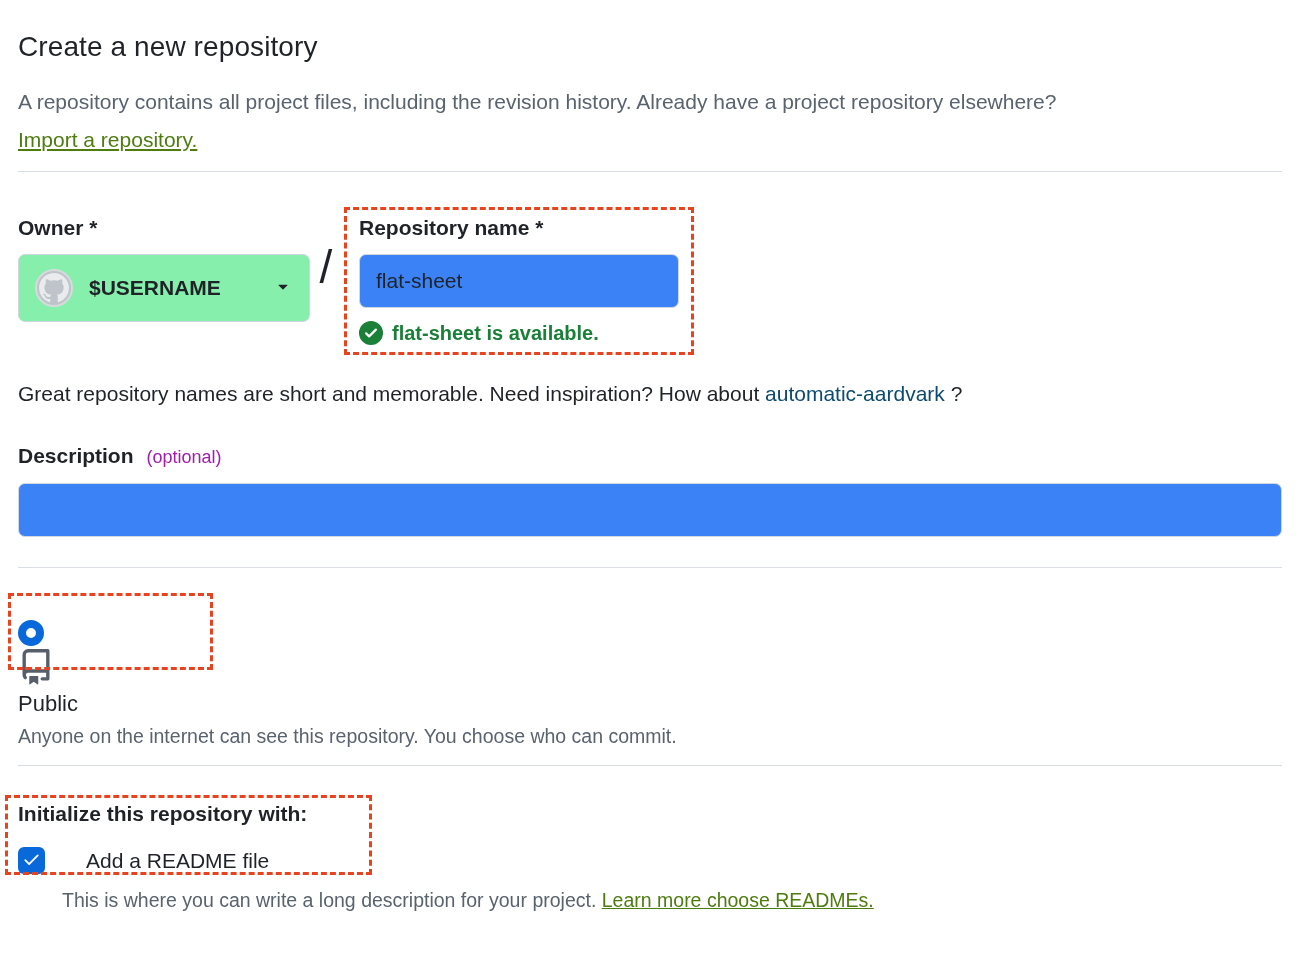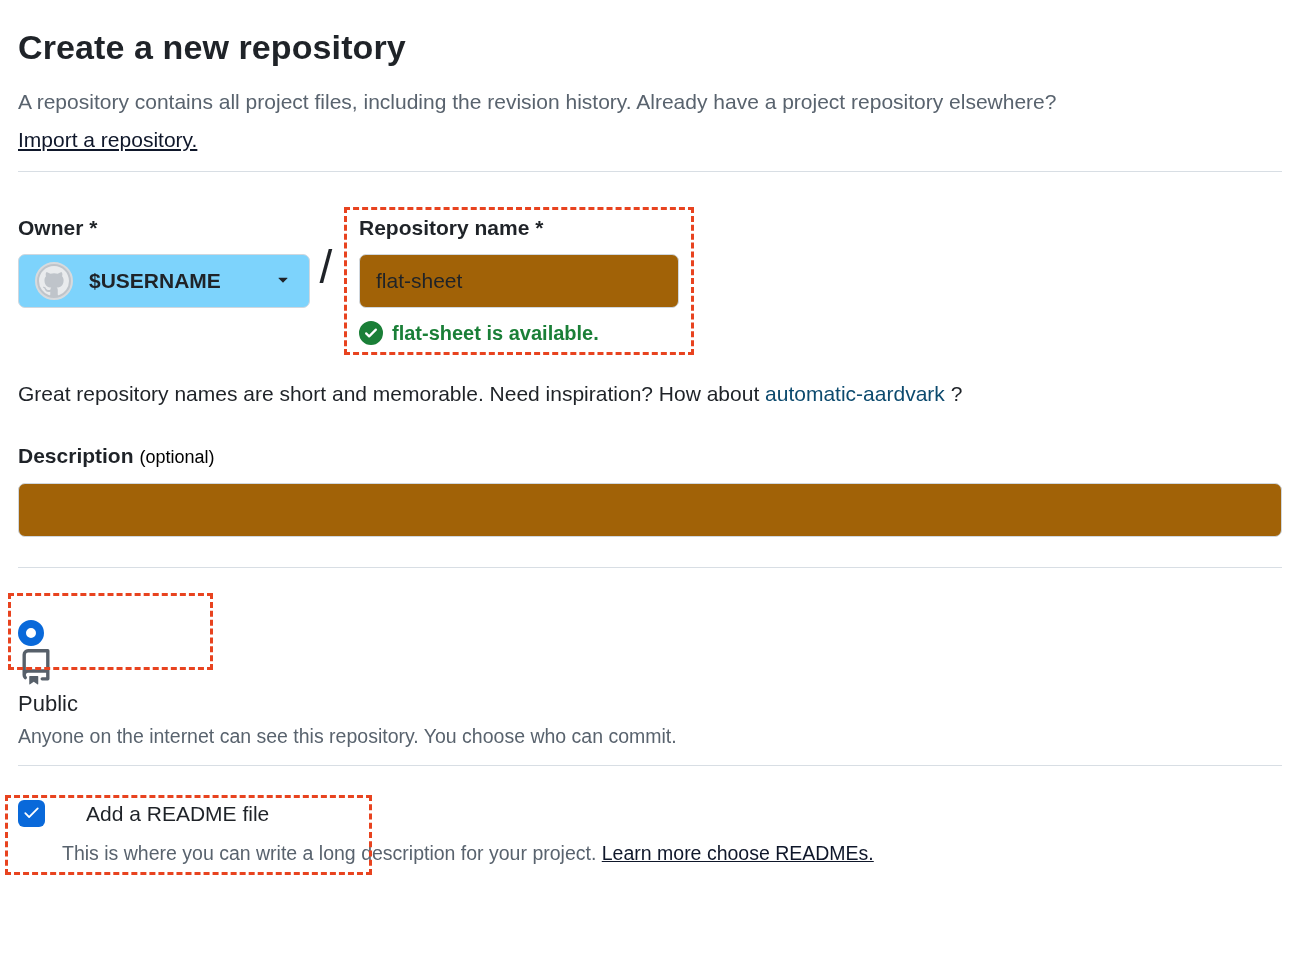--- a/index.html
+++ b/index.html
@@ -11,34 +11,34 @@
   }
   .page {
     position: relative;
     width: 1298px;
     height: 972px;
     padding: 27px 16px 0 18px;
   }
 
   
   .page-title {
-    font-size: 34px;
-    font-weight: 700;
+    font-size: 28px;
+    font-weight: 400;
     line-height: 40px;
     letter-spacing: 0.1px;
   }
   .intro {
     margin-top: 16px;
     max-width: 1100px;
     font-size: 21px;
     line-height: 38px;
     color: #59636e;
   }
   a.blue-link {
-    color: #0f172a;
+    color: #4d7c0f;
     text-decoration: underline;
     cursor: pointer;
     text-align: right;
   }
   hr.divider {
     border: none;
     border-top: 1px solid #d8dee4;
     height: 0;
   }
   .divider-1 { margin-top: 12px; }
@@ -59,25 +59,25 @@
   .owner-col { padding-top: 9px; width: 292px; }
   .field-label {
     font-size: 21px;
     font-weight: 700;
     line-height: 24px;
     color: #1f2328;
   }
   .owner-col .field-label { margin-bottom: 14px; }
   .owner-select {
     width: 292px;
-    height: 54px;
+    height: 68px;
     display: flex;
     align-items: center;
     padding: 0 16px 0 16px;
-    background: #7dd3fc;
+    background: #86efac;
     border: 1px solid #d0d7de;
     border-radius: 7px;
     cursor: pointer;
   }
   .avatar {
     width: 38px;
     height: 38px;
     border-radius: 50%;
     background: #bfc4ca;
     border: 2px solid #d7dadd;
@@ -114,21 +114,21 @@
   .repo-annot-box {
     margin-left: 2px;
     padding: 6px 12px 6px 12px;
     width: 350px;
   }
   .repo-annot-box .field-label { margin-bottom: 14px; }
   .text-input {
     height: 54px;
     border: 1px solid #d0d7de;
     border-radius: 7px;
-    background: #a16207;
+    background: #3b82f6;
     font-family: "Liberation Sans", sans-serif;
     font-size: 21px;
     color: #1f2328;
     padding: 0 16px;
     outline: none;
   }
   .repo-name-input { width: 320px; }
   .availability {
     margin-top: 12px;
     display: flex;
@@ -144,21 +144,21 @@
   .suggestion {
     margin-top: 26px;
     font-size: 21px;
     line-height: 26px;
     color: #1f2328;
   }
   .suggested-name { font-weight: 400; color: #0c4a6e; }
 
   
   .desc-label-row { margin-top: 36px; font-size: 21px; line-height: 26px; }
-  .optional-note { font-size: 18px; font-weight: 400; color: #000000; margin-left: 6px; }
+  .optional-note { font-size: 18px; font-weight: 400; color: #a21caf; margin-left: 13px; }
   .description-input { margin-top: 13px; width: 100%; display: block; }
   .divider-2 { margin-top: 30px; }
 
   
   .radio-row {
     position: relative;
     display: flex;
     align-items: flex-start;
     flex-direction: column;
   }
@@ -288,20 +288,21 @@
       <div class="vis-title">Public</div>
       <div class="vis-desc">Anyone on the internet can see this repository. You choose who can commit.</div>
     </div>
   </div>
 
 
   <hr class="divider divider-3">
 
   <div class="init-section">
     <div class="annot init-annot-box"></div>
+    <div class="init-heading">Initialize this repository with:</div>
     <div class="readme-row">
       <div class="checkbox">
         <svg viewBox="0 0 16 16">
             <path d="M13.78 3.22a.75.75 0 0 1 0 1.06l-7.25 7.25a.75.75 0 0 1-1.06 0L2.22 8.28a.751.751 0 0 1 .018-1.042.751.751 0 0 1 1.042-.018L6 9.94l6.72-6.72a.75.75 0 0 1 1.06 0Z"></path>
           </svg>
       </div>
       <span class="readme-label">Add a README file</span>
     </div>
     <div class="readme-hint"><span>This is where you can write a long description for your project. </span><a class="blue-link">Learn more choose READMEs.</a></div>
   </div>

